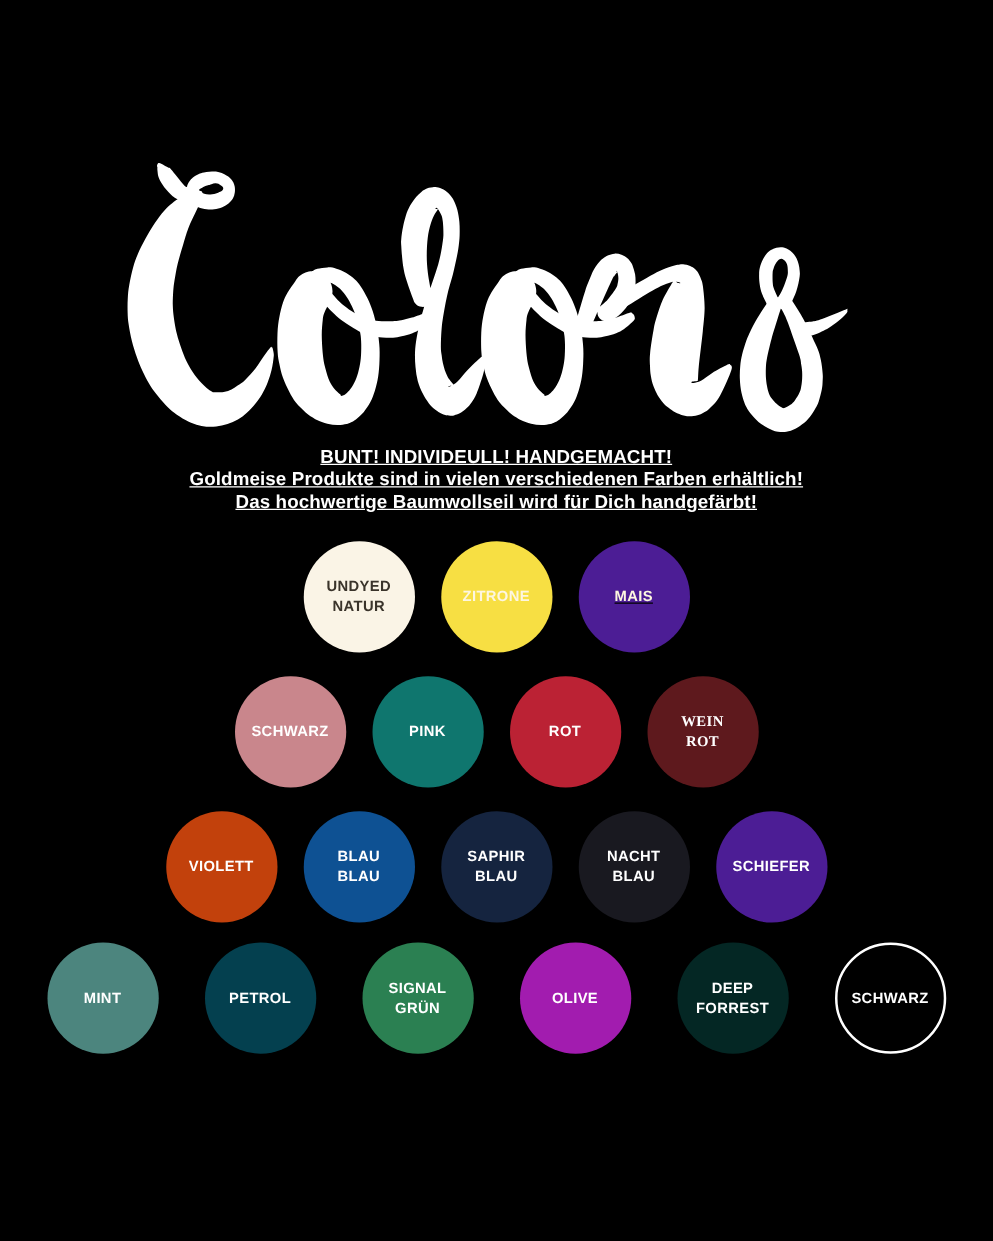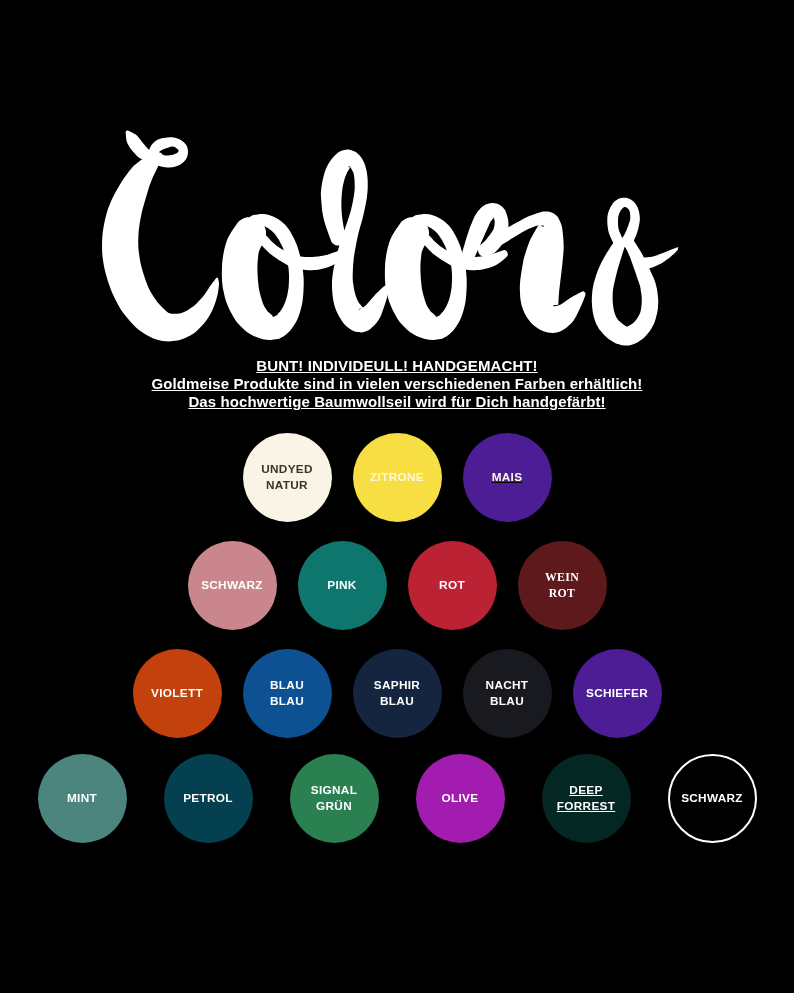--- a/index.html
+++ b/index.html
@@ -103,20 +103,20 @@
         <div class="sw" style="background: rgb(4, 64, 79);">
           <span style="color: rgb(255, 255, 255);">PETROL</span>
         </div>
         <div class="sw" style="background: rgb(43, 128, 82);">
           <span style="color: rgb(255, 255, 255);">SIGNAL<br>GRÜN</span>
         </div>
         <div class="sw" style="background: #a21caf;">
           <span style="color: rgb(255, 255, 255);">OLIVE</span>
         </div>
         <div class="sw" style="background: rgb(4, 39, 36);">
-          <span style="color: rgb(255, 255, 255); text-decoration: underline;">DEEP<br>FORREST</span>
+          <span style="color: rgb(255, 255, 255);">DEEP<br>FORREST</span>
         </div>
         <div class="sw" style="background: rgb(0, 0, 0); border: 2px solid rgb(255, 255, 255);">
           <span style="color: rgb(255, 255, 255);">SCHWARZ</span>
         </div>
       </div>
     </div>
 </div>
 
 </body></html>

